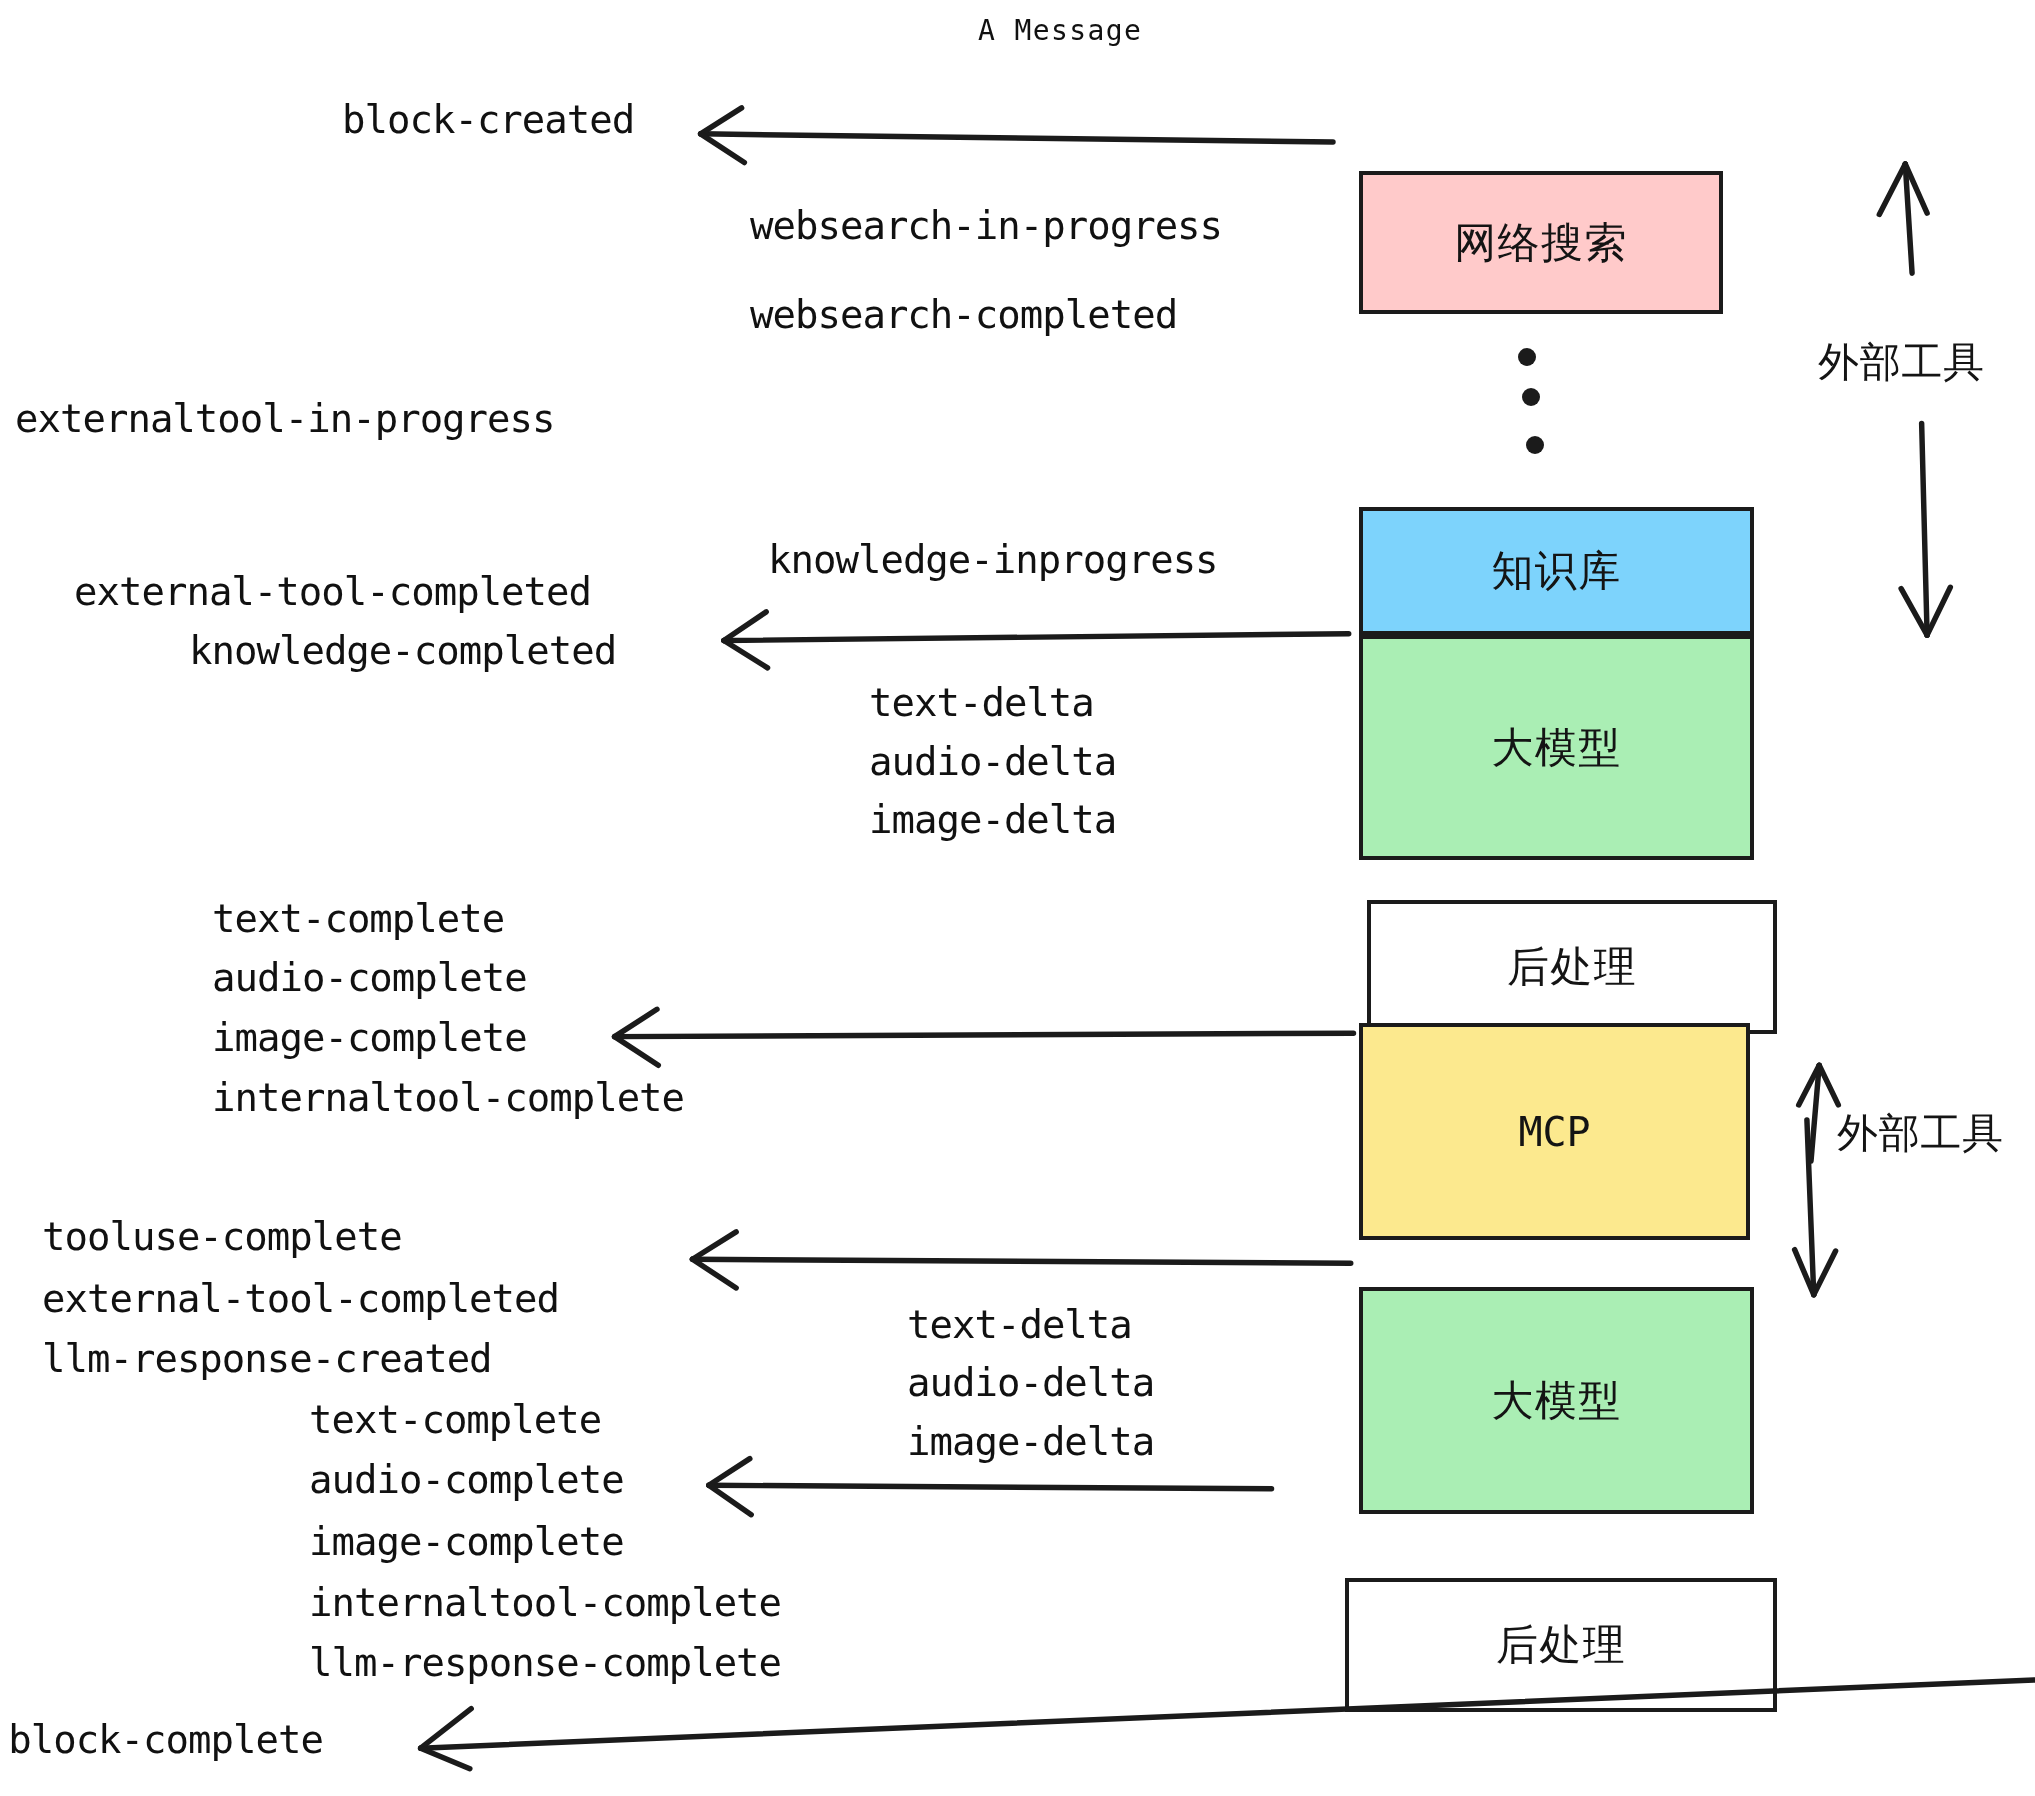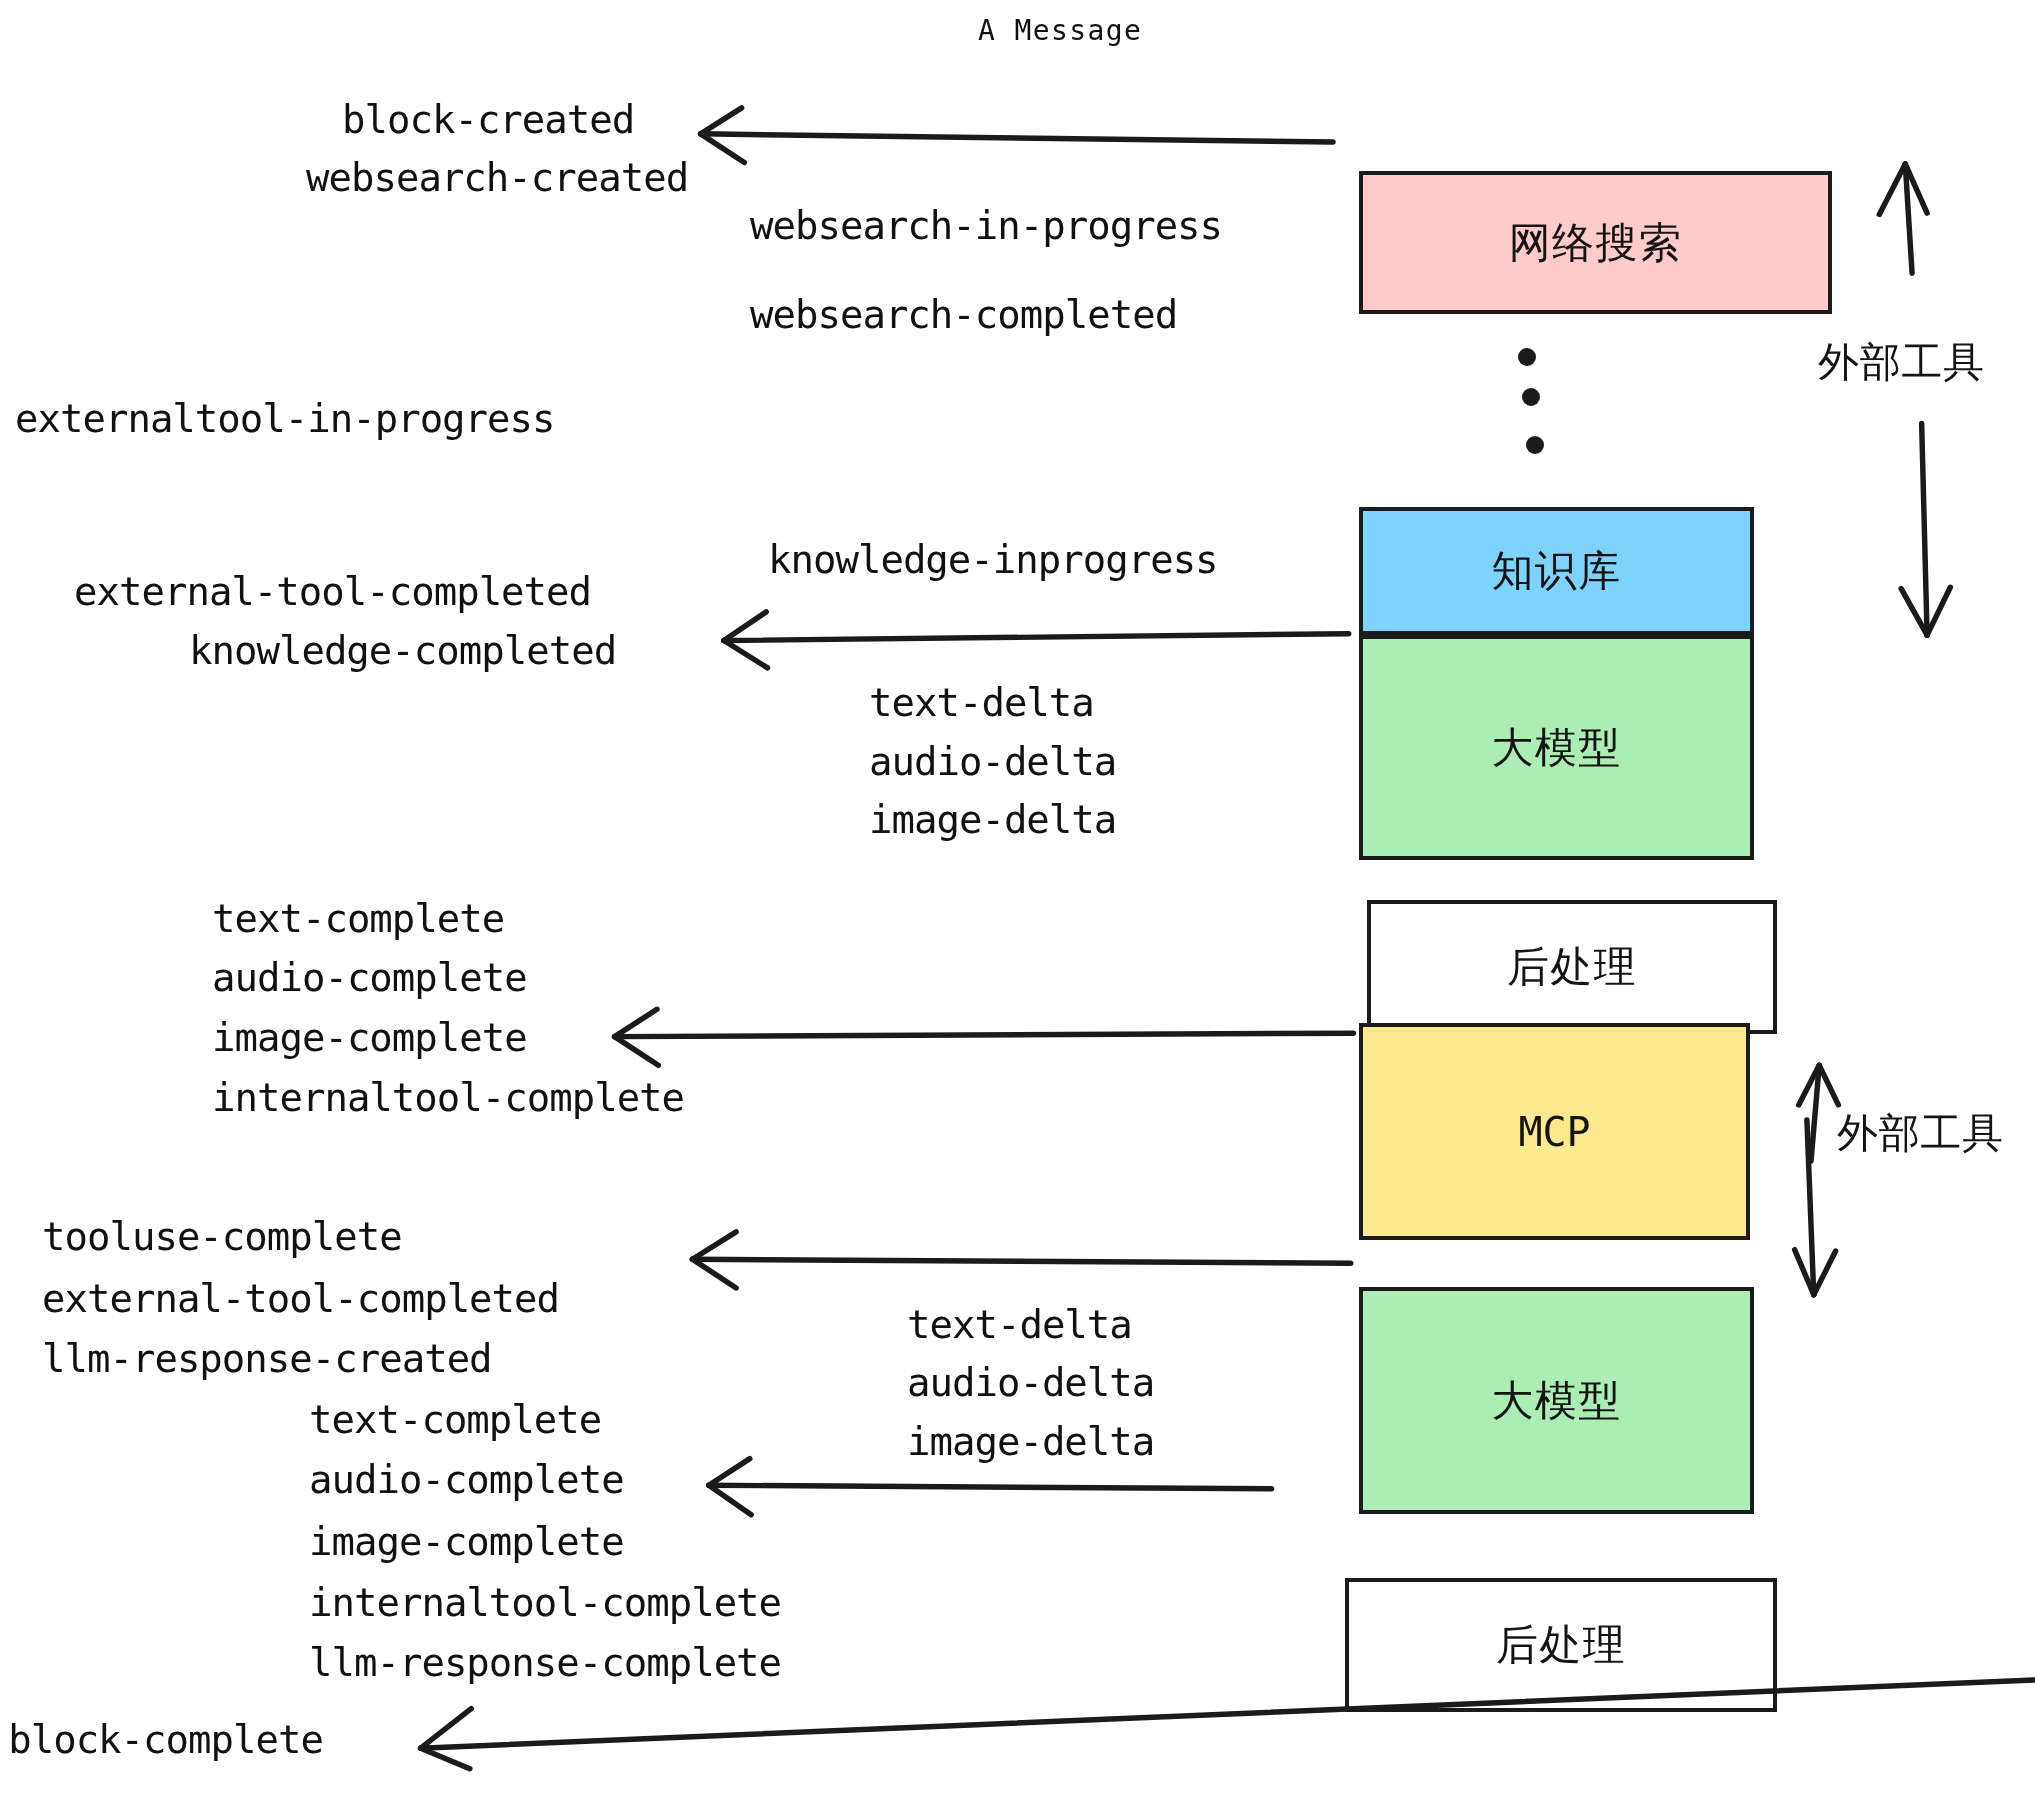--- a/index.html
+++ b/index.html
@@ -73,21 +73,21 @@
     pointer-events: none;
   }
 </style>
 </head>
 <body>
 
 <div id="canvas">
 
   <div class="title" style="left:978px; top:13.7px;">A Message</div>
 
-  <div class="box" style="left:1359px; top:171px; width:473px; height:143px; background:#FFCACA;">
+  <div class="box" style="left:1359px; top:171px; width:364px; height:143px; background:#FFCACA;">
     <span>网络搜索</span>
   </div>
 
   <div class="box" style="left:1359px; top:507px; width:395px; height:128px; background:#7dd3fc;">
     <span>知识库</span>
   </div>
 
   <div class="box" style="left:1359px; top:635px; width:395px; height:225px; background:#AAEEB4;">
     <span>大模型</span>
   </div>
@@ -109,21 +109,20 @@
   </div>
 
   <div class="dot" style="left:1518px; top:348px;"></div>
   <div class="dot" style="left:1522px; top:388px;"></div>
   <div class="dot" style="left:1526px; top:436px;"></div>
 
   <div class="side-label" style="left:1818px; top:335px;">外部工具</div>
   <div class="side-label" style="left:1837px; top:1106px;">外部工具</div>
 
   <div class="evt" style="left:306px;  top:100px;margin-left:36px;">block-created</div>
-  <div class="evt" style="left:306px;  top:158px;">websearch-created</div>
   <div class="evt" style="left:750px; top:206px;">websearch-in-progress</div>
   <div class="evt" style="left:750px; top:295px;">websearch-completed</div>
   <div class="evt" style="left:15px;   top:399px;">externaltool-in-progress</div>
 
   <div class="evt" style="left:768px; top:540px;">knowledge-inprogress</div>
   <div class="evt" style="left:74px;  top:572px;">external-tool-completed</div>
   <div class="evt" style="left:189px;  top:631px;">knowledge-completed</div>
 
   <div class="evt" style="left:869px; top:683px;">text-delta</div>
   <div class="evt" style="left:869px; top:742px;">audio-delta</div>

